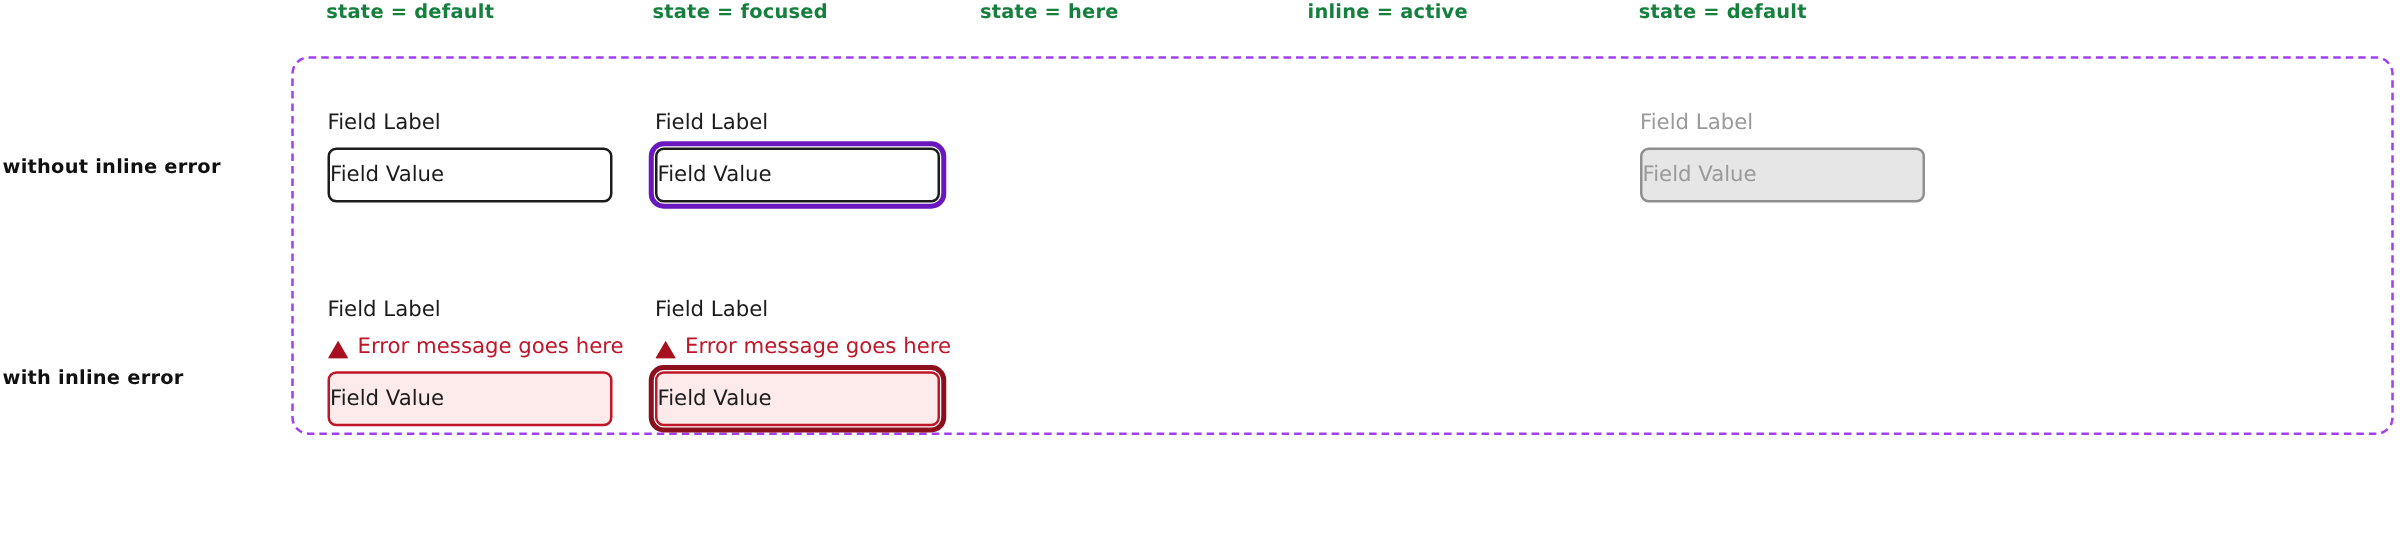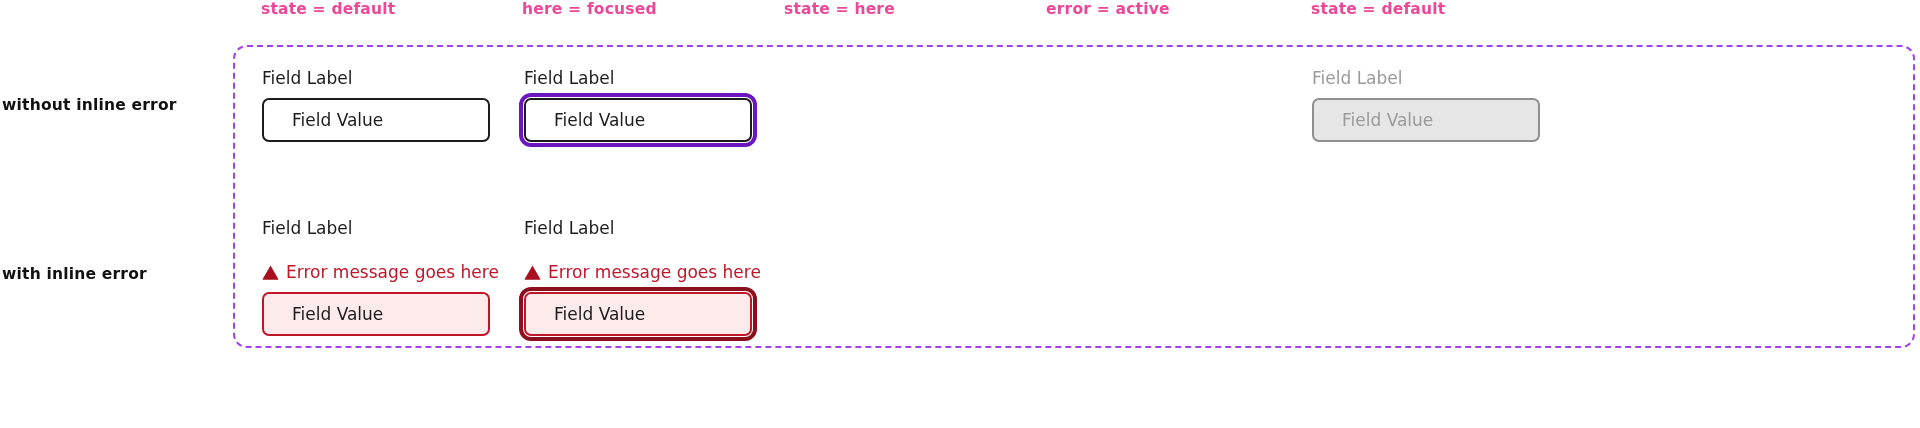--- a/index.html
+++ b/index.html
@@ -17,34 +17,35 @@
   }
 
   
   .col-header {
     position: absolute;
     top: 0px;
     font-family: "DejaVu Sans", sans-serif;
     font-size: 15.5px;
     font-weight: 700;
     letter-spacing: 0.2px;
-    color: #ec4899;
+    color: #15803d;
     white-space: nowrap;
   }
 
   
   .row-label {
     position: absolute;
     left: 2px;
     font-family: "DejaVu Sans", sans-serif;
     font-size: 15.5px;
     font-weight: 700;
     letter-spacing: 0.2px;
     color: #111111;
     white-space: nowrap;
+    margin-top: 28px;
   }
 
   
   #matrix-frame {
     position: absolute;
     left: 233px;
     top: 45px;
     width: 1682px;
     height: 303px;
     box-sizing: border-box;
@@ -57,28 +58,29 @@
     position: absolute;
     width: 240px;
   }
 
   .field-label {
     font-family: "DejaVu Sans", sans-serif;
     font-size: 17px;
     color: #1c1c1c;
     line-height: 20px;
     white-space: nowrap;
+    margin-top: 20px;
   }
   .field-label.is-disabled { color: #9a9a9a; }
 
   .error-line {
     display: flex;
-    align-items: center;
+    align-items: flex-end;
     gap: 7px;
-    margin-top: 24px;
+    margin-top: 9px;
     height: 20px;
   }
   .error-icon {
     width: 17px;
     height: 15px;
     flex: none;
     display: block;
   }
   .error-text {
     font-family: "DejaVu Sans", sans-serif;
@@ -100,21 +102,21 @@
     left: 0;
     top: 0;
     width: 228px;
     height: 44px;
     box-sizing: border-box;
     border: 2px solid #1c1c1c;
     border-radius: 7px;
     background: #ffffff;
     display: flex;
     align-items: center;
-    padding-left: 28px;
+    padding-left: 0;
     font-family: "DejaVu Sans", sans-serif;
     font-size: 17px;
     color: #1c1c1c;
     white-space: nowrap;
   }
 
   
   .field-box-wrap.focused {
     width: 238px;
     height: 54px;
@@ -160,23 +162,23 @@
   .field-box.disabled {
     border-color: #8f8f8f;
     background: #e6e6e6;
     color: #9a9a9a;
   }
 </style>
 </head>
 <body>
 
 <div class="col-header" style="left:261px">state = default</div>
-<div class="col-header" style="left:522px">here = focused</div>
+<div class="col-header" style="left:522px">state = focused</div>
 <div class="col-header" style="left:784px">state = here</div>
-<div class="col-header" style="left:1046px">error = active</div>
+<div class="col-header" style="left:1046px">inline = active</div>
 <div class="col-header" style="left:1311px">state = default</div>
 
 <div class="row-label" style="top:96px">without inline error</div>
 <div class="row-label" style="top:265px">with inline error</div>
 
 <div id="matrix-frame"></div>
 
 <div class="cell" style="left:262px; top:68px">
   <div class="field-label">Field Label</div>
   <div class="field-box-wrap">

